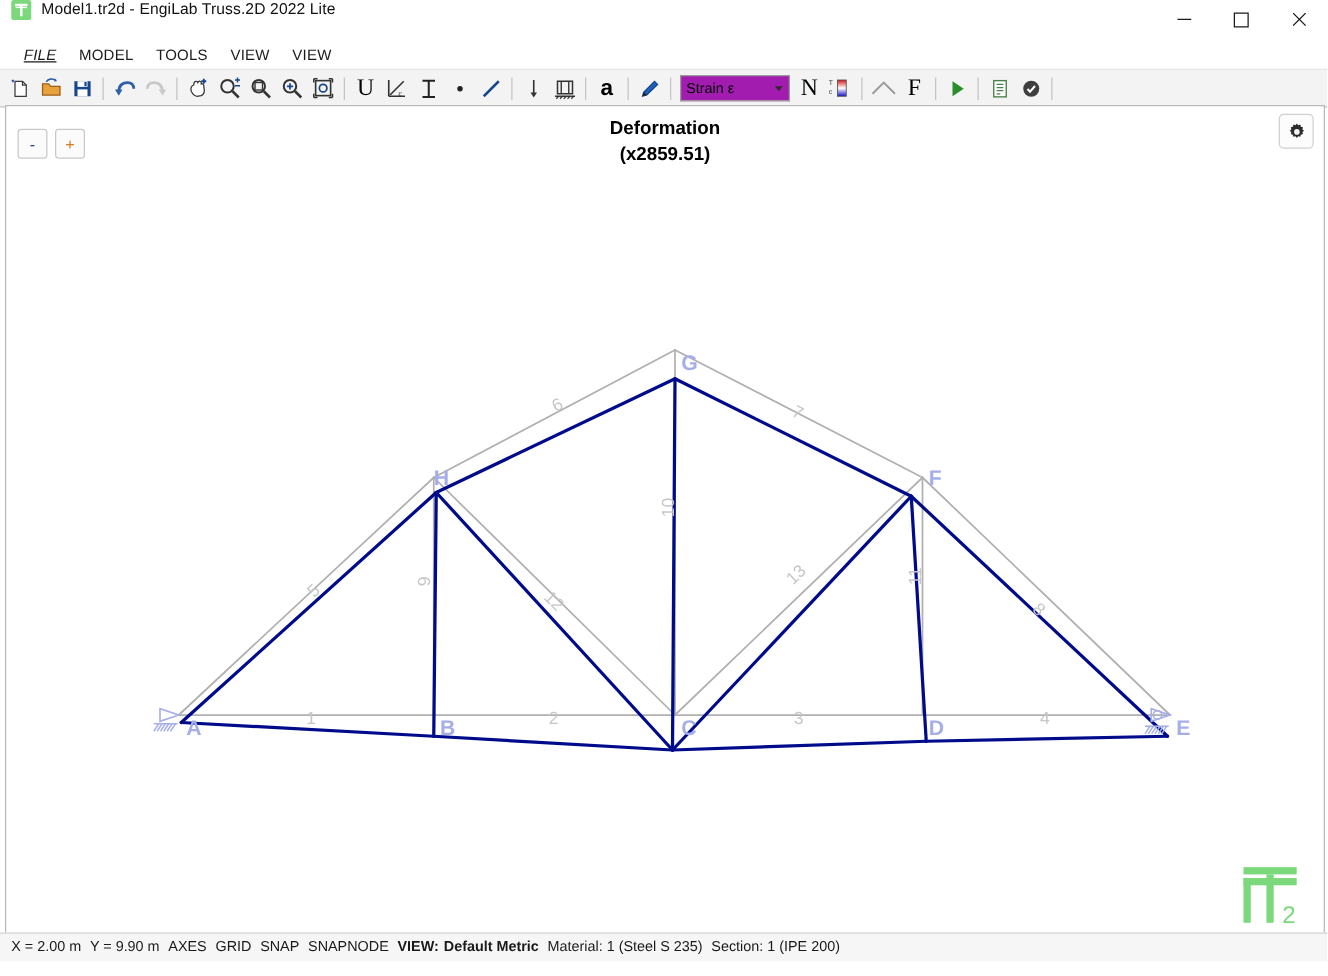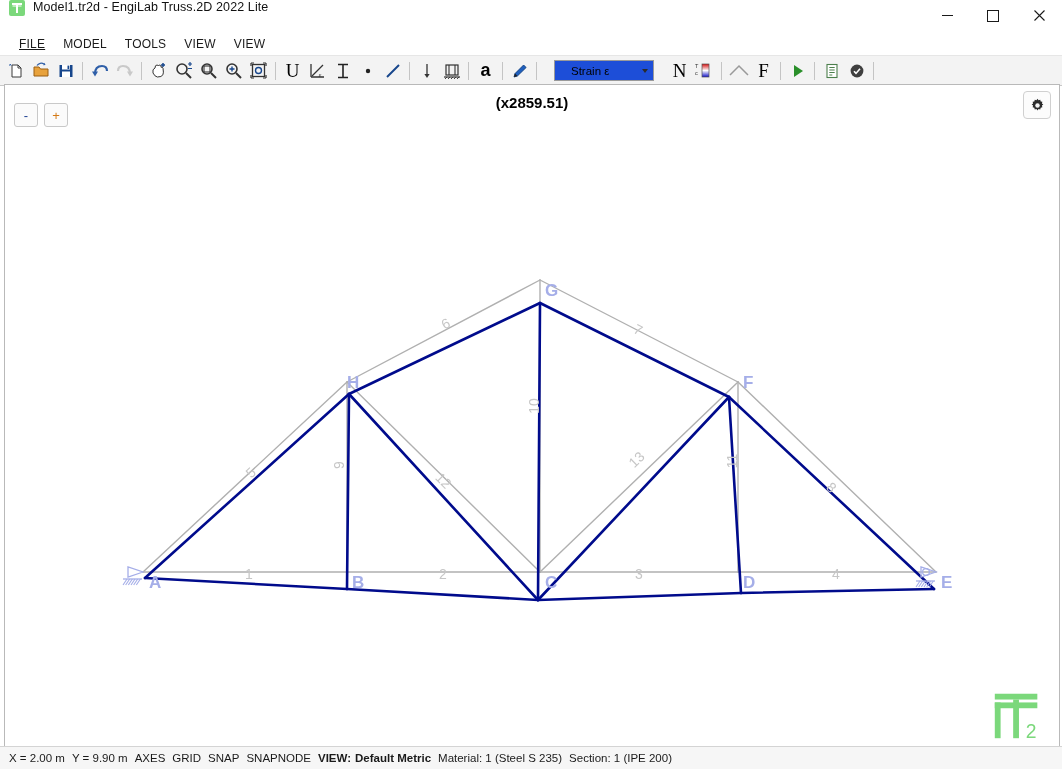--- a/index.html
+++ b/index.html
@@ -66,21 +66,21 @@
     display: flex; align-items: center;
     padding-left: 10px;
     border-bottom: 1px solid #e6e6e6;
   }
   .menubar .mi {
     padding: 3px 9px;
     font-size: 12px;
     color: #1a1a1a;
     letter-spacing: .2px;
   }
-  .menubar .mi u { text-decoration: underline; }
+  .menubar .mi u { text-decoration: underline; font-style: italic; }
 
   
   .toolbar {
     height: 29px;
     background: #f3f3f3;
     border-bottom: 1px solid #c8c8c8;
     display: flex; align-items: center;
     padding-left: 3px;
     gap: 0px;
   }
@@ -89,24 +89,24 @@
     display: flex; align-items: center; justify-content: center;
     position: relative;
     flex: none;
   }
   .sep {
     width: 1px; height: 18px; background: #c4c4c4;
     margin: 0 4px; flex: none;
   }
   .strain-combo {
     width: 82px; height: 19px;
-    background: #1d4ed8; border: 1px solid #9a9a9a;
+    background: #a21caf; border: 1px solid #9a9a9a;
     display: flex; align-items: center;
-    font-size: 11.5px; padding-left: 16px;
-    margin: 0 13px; position: relative; flex: none;
+    font-size: 11.5px; padding-left: 4px;
+    margin: 0 3px; position: relative; flex: none;
   }
   .strain-combo .arrow {
     position: absolute; right: 5px; top: 8px;
     width: 0; height: 0;
     border-left: 3.5px solid transparent;
     border-right: 3.5px solid transparent;
     border-top: 4px solid #2b2b2b;
   }
   .bigN { font-size: 19px; font-family: "Liberation Serif", serif; }
   .bigF { font-size: 19px; font-family: "Liberation Serif", serif; }
@@ -391,20 +391,21 @@
       <path d="M6 9.2 l2 2.2 l4 -4.6" fill="none" stroke="#fff" stroke-width="1.6"></path>
     </svg>
   </div>
 
   <div class="sep"></div>
 </div>
 
 <div class="canvas-wrap">
 
   <div class="viewtitle">
+    <div>Deformation</div>
     <div>(x2859.51)</div>
   </div>
 
   <div class="zoombtn" id="zoom-out">
     <span>-</span>
   </div>
   <div class="zoombtn" id="zoom-in">
     <span>+</span>
   </div>
 

